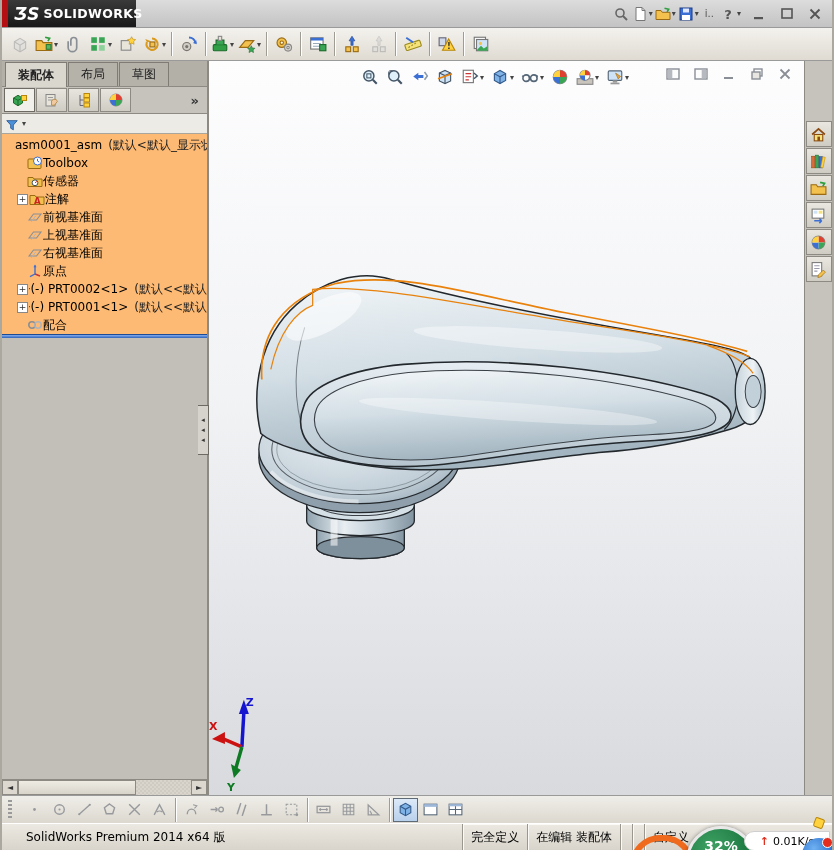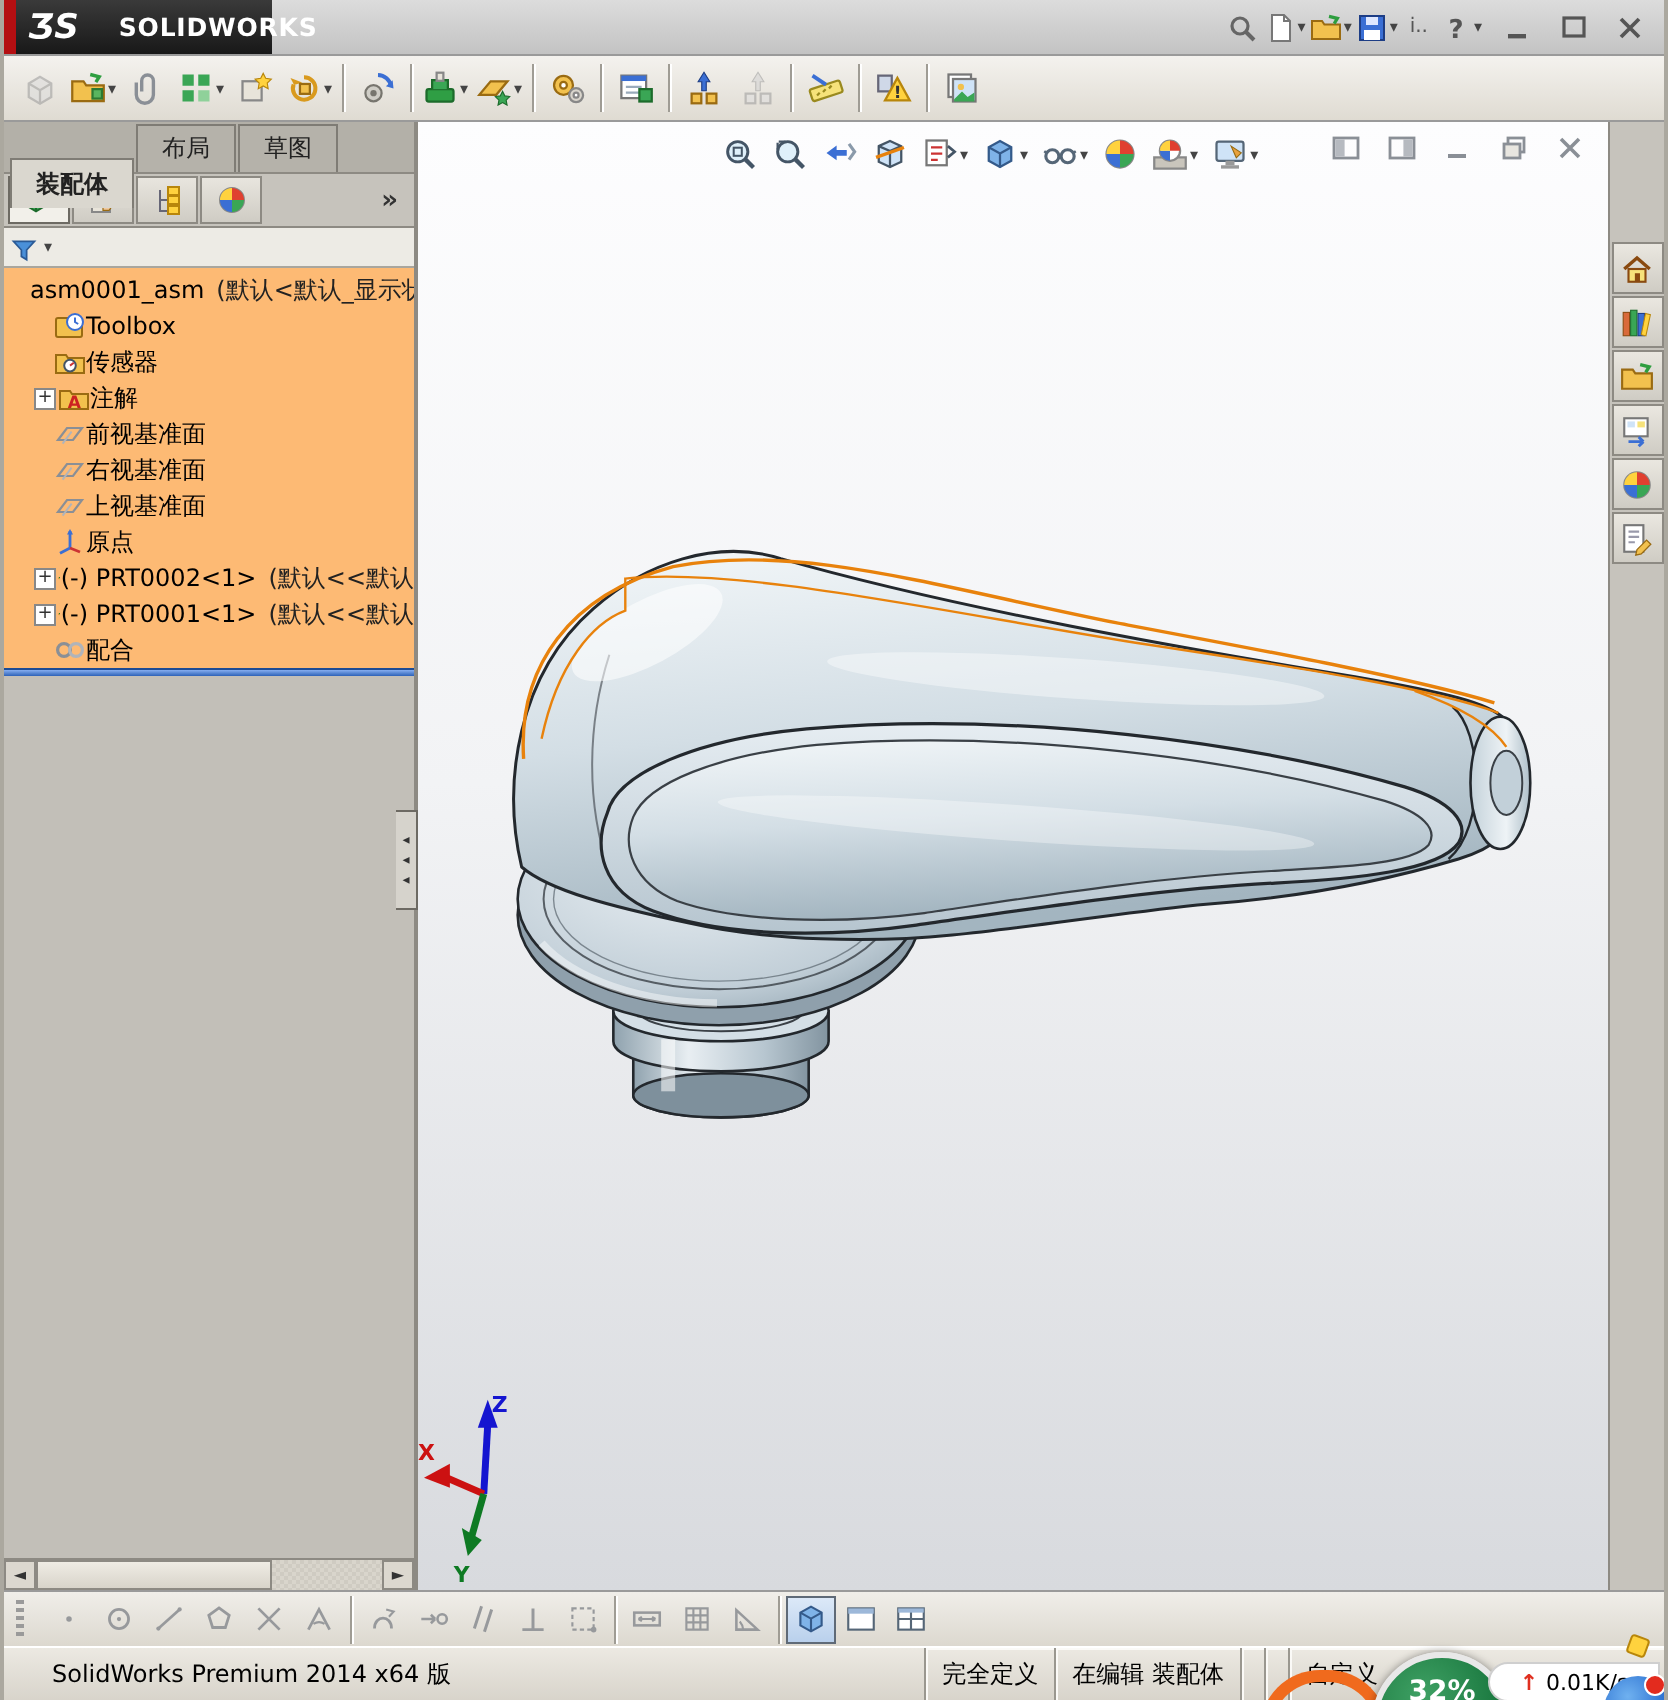--- a/index.html
+++ b/index.html
@@ -1,21 +1,21 @@
 <!DOCTYPE html>
 <html><head>
 <meta charset="utf-8">
 <style>
   html,body{margin:0;padding:0;background:#555;}
   *{box-sizing:border-box;font-family:"DejaVu Sans","Liberation Sans",sans-serif;}
   .window{position:relative;width:834px;height:850px;background:#d6d2ca;overflow:hidden;border-left:2px solid #aba89f;border-right:2px solid #aba89f;}
   
   .titlebar{height:28px;display:flex;align-items:stretch;background:linear-gradient(#dcdcdc,#c3c3c3);border-bottom:1px solid #9a9a9a;}
   .red-stripe{width:6px;background:#b40f12;}
-  .logo{width:128px;background:linear-gradient(#3a3a3a,#181818);color:#fff;display:flex;align-items:center;padding-left:6px;gap:20px;}
+  .logo{width:128px;background:linear-gradient(#3a3a3a,#181818);color:#fff;display:flex;align-items:center;padding-left:6px;gap:4px;}
   .logo .glyph{font-size:17px;font-style:italic;font-weight:bold;}
   .logo .word{font-size:12.5px;font-weight:bold;letter-spacing:.4px;}
   .menubar{display:flex;align-items:center;padding-left:14px;gap:2px;}
   .menu-item{font-size:13px;color:#111;padding:3px 10px;cursor:default;}
   .qa-zone{margin-left:auto;display:flex;align-items:center;gap:2px;padding-right:4px;}
   .qa-btn{display:flex;align-items:center;height:22px;padding:0 1px;}
   .icn{display:inline-block;width:16px;height:16px;}
   .dd{font-size:8px;color:#444;margin-left:1px;}
   .overflow-txt{font-size:10px;color:#555;margin:0 3px;}
   .winbtn{width:26px;height:20px;display:flex;align-items:center;justify-content:center;margin-left:2px;}
@@ -24,21 +24,21 @@
   .tb-btn{width:27px;height:27px;display:flex;align-items:center;justify-content:center;border:1px solid transparent;}
   .tb-btn .icn{width:18px;height:18px;}
   .tb-btn.dis{opacity:.55;}
   .vsep{width:1px;height:24px;background:#9f9c94;box-shadow:1px 0 0 #fff;margin:0 3px;}
   
   .main{display:flex;height:734px;position:relative;}
   
   .left-panel{width:207px;background:#c2bfb8;border-right:2px solid #8d8a83;display:flex;flex-direction:column;}
   .cm-tabs{height:26px;display:flex;align-items:flex-end;background:#b3b0a8;padding-left:3px;gap:1px;border-bottom:1px solid #8d8a83;}
   .cm-tab{font-size:12px;padding:3px 12px;background:#b5b2aa;border:1px solid #7f7c75;border-bottom:none;color:#222;}
-  .cm-tab.active{background:#dad7cf;font-weight:bold;position:relative;top:18px;padding-top:4px;}
+  .cm-tab.active{background:#dad7cf;font-weight:bold;position:relative;top:1px;padding-top:4px;}
   .mgr-tabs{height:27px;display:flex;align-items:center;background:#c6c3bc;border-bottom:1px solid #8d8a83;padding-left:2px;}
   .mgr-tab{width:31px;height:24px;display:flex;align-items:center;justify-content:center;border:1px solid #8d8a83;background:linear-gradient(#e8e5de,#cfccc4);margin-right:1px;}
   .mgr-tab.active{background:#f2f0ea;border-color:#6d6a63;}
   .mgr-more{margin-left:auto;margin-right:8px;font-size:13px;color:#333;font-weight:bold;}
   .filter-row{height:20px;background:#edebe5;border-bottom:1px solid #a9a69e;display:flex;align-items:center;padding-left:3px;gap:2px;}
   .filter-row .icn{width:14px;height:14px;}
   .tree{background:#fdba74;padding-top:2px;}
   .trow{height:18px;display:flex;align-items:center;font-size:12px;color:#000;white-space:nowrap;overflow:hidden;}
   .trow .texp{width:11px;height:11px;margin:0 1px 0 3px;flex:0 0 auto;font-size:9px;line-height:9px;display:flex;align-items:center;justify-content:center;border:1px solid #888;background:#fff;color:#333;}
   .trow .tspace{width:13px;flex:0 0 auto;}
@@ -374,29 +374,29 @@
                 <path d="M4.3 12.8L8.8 6.8" stroke="#b0b4ba" stroke-width="1"></path>
               </svg></span>
             <span class="tlabel">前视基准面</span>
           </div>
           <div class="trow child">
             <span class="tspace"></span>
             <span class="icn"><svg viewBox="0 0 16 16" width="100%" height="100%">
                 <path d="M2 11l4.5-6h7.5l-4.5 6z" fill="none" stroke="#8a8f96" stroke-width="1.1"></path>
                 <path d="M4.3 12.8L8.8 6.8" stroke="#b0b4ba" stroke-width="1"></path>
               </svg></span>
-            <span class="tlabel">右视基准面</span>
+            <span class="tlabel">上视基准面</span>
           </div>
           <div class="trow child">
             <span class="tspace"></span>
             <span class="icn"><svg viewBox="0 0 16 16" width="100%" height="100%">
                 <path d="M2 11l4.5-6h7.5l-4.5 6z" fill="none" stroke="#8a8f96" stroke-width="1.1"></path>
                 <path d="M4.3 12.8L8.8 6.8" stroke="#b0b4ba" stroke-width="1"></path>
               </svg></span>
-            <span class="tlabel">上视基准面</span>
+            <span class="tlabel">右视基准面</span>
           </div>
           <div class="trow child">
             <span class="tspace"></span>
             <span class="icn"><svg viewBox="0 0 16 16" width="100%" height="100%">
                 <path d="M8 2.5v8.5M8 11l-5 2.6" stroke="#3b6fd4" stroke-width="1.4" fill="none"></path>
                 <path d="M8 11l5 2" stroke="#c33" stroke-width="1.4" fill="none"></path>
                 <path d="M8 1.5L6.5 4.3h3z" fill="#3b6fd4"></path>
               </svg></span>
             <span class="tlabel">原点</span>
           </div>

